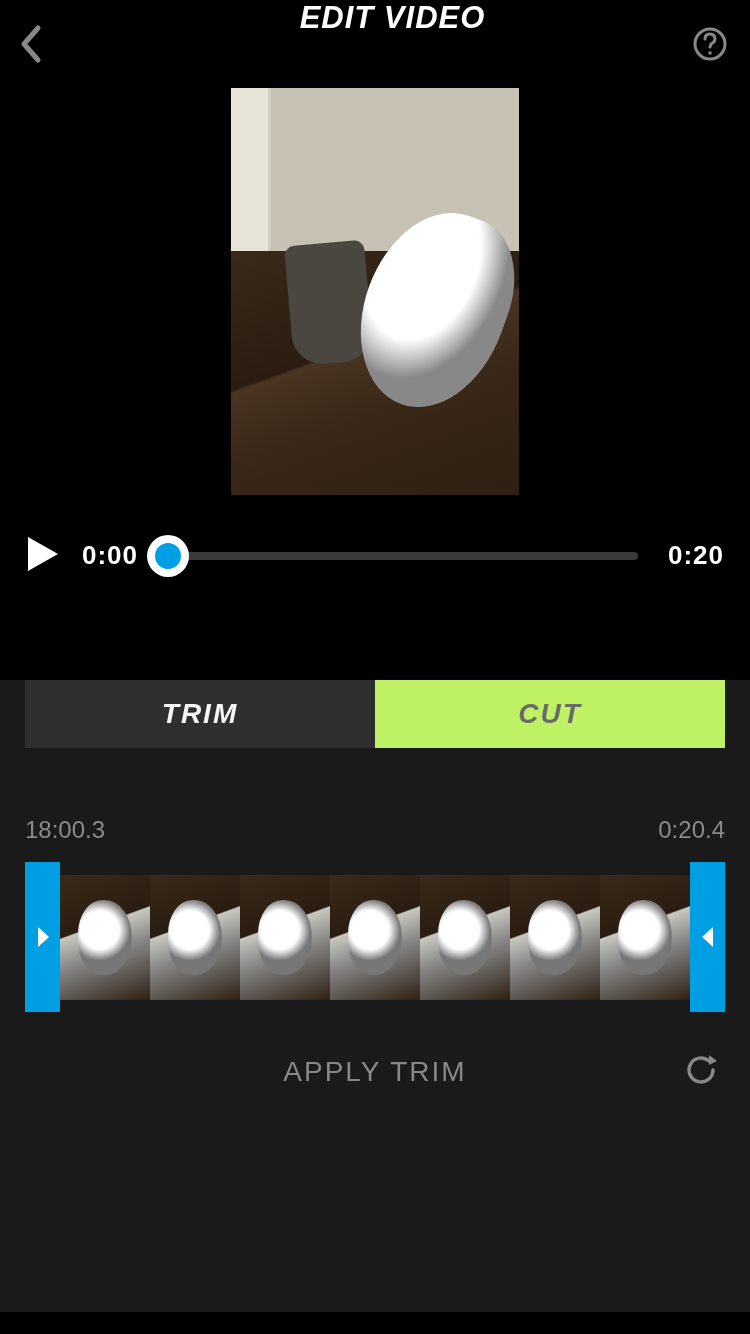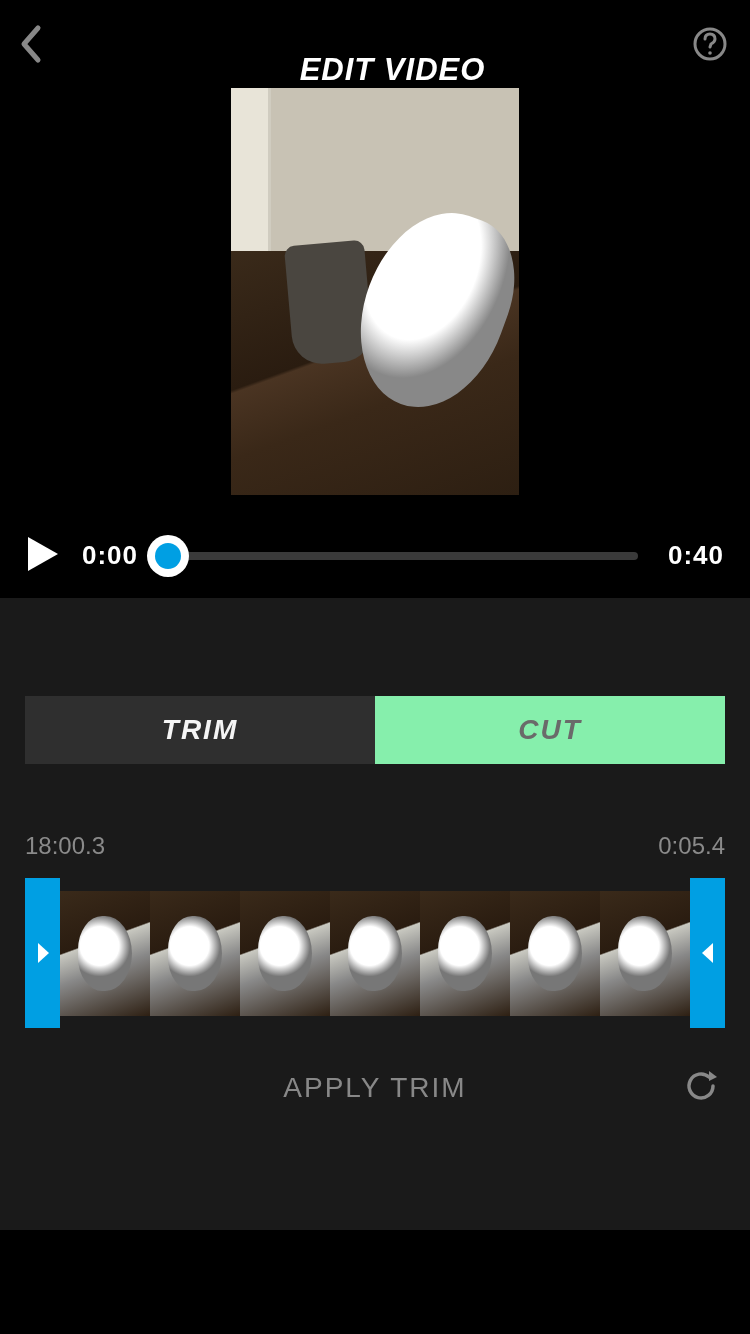--- a/index.html
+++ b/index.html
@@ -1,38 +1,38 @@
 <!DOCTYPE html>
 <html><head>
 <meta charset="utf-8">
 <style>
   * { margin: 0; padding: 0; box-sizing: border-box; }
   html, body { width: 750px; height: 1334px; background: #000; font-family: -apple-system, Helvetica, Arial, sans-serif; color: #fff; overflow: hidden; }
-  .header { height: 88px; display: flex; align-items: flex-end; justify-content: center; position: relative; padding-left: 35px; }
+  .header { height: 88px; display: flex; align-items: flex-start; justify-content: center; position: relative; padding-left: 35px; }
   .back-btn { position: absolute; left: 18px; top: 24px; }
   .help-btn { position: absolute; right: 22px; top: 26px; }
   .title { font-size: 31px; font-weight: 800; letter-spacing: 1px; font-style: italic; }
   .preview-area { height: 425px; display: flex; align-items: flex-start; justify-content: center; }
   .video-thumb { width: 288px; height: 407px; background: #3a3228; position: relative; overflow: hidden; }
   .floor { position:absolute; bottom:0; left:0; right:0; height:60%; background:linear-gradient(160deg,#3a2a1a,#2a1c10 40%,#4a3422 41%,#3a2818 60%,#2d1f12); }
   .wall { position:absolute; top:0; left:0; right:0; height:40%; background:#c8c2b4; }
   .door { position:absolute; top:0; left:0; width:40px; height:40%; background:#e8e4d8; border-right:3px solid #d0ccc0;}
   .boot { position:absolute; top:38%; left:20%; width:80px; height:120px; background:#4a4640; border-radius:10px 10px 30px 30px; transform:rotate(-5deg);}
   .cat { position:absolute; top:30%; right:5%; width:140px; height:200px; background:radial-gradient(ellipse at 30% 30%, #fff 40%, #888 60%); border-radius:50% 40% 50% 50%; transform:rotate(20deg);}
   .playbar { height: 85px; display: flex; align-items: center; padding: 0 26px; gap: 22px; font-weight: bold; }
   .time { font-size: 26px; color: #fff; letter-spacing: 1px; min-width: 64px; }
   .time-right { text-align: right; }
   .scrubber { flex: 1; height: 8px; background: #3a3a3a; border-radius: 4px; position: relative; }
   .scrub-handle { position: absolute; left: 0; top: 50%; width: 42px; height: 42px; border-radius: 50%; background: #fff; transform: translate(-50%,-50%); display:flex; align-items:center; justify-content:center;}
   .scrub-inner { width: 26px; height: 26px; border-radius:50%; background: #009fe3; }
-  .edit-panel { background: #1a1a1a; height: 632px; padding: 16px 25px; }
+  .edit-panel { background: #1a1a1a; height: 632px; padding: 0 25px; }
   .tabs { display: flex; margin-top: 82px; height: 68px; }
   .tab { flex: 1; display: flex; align-items: center; justify-content: center; font-size: 28px; font-weight: 700; letter-spacing: 2px; font-style: italic; cursor: pointer; }
   .tab-active { background: #2f2f2f; color: #f5f5f5; }
-  .tab-inactive { background: #86efac; color: #6a6a6a; font-style: italic; }
+  .tab-inactive { background: #bef264; color: #6a6a6a; font-style: italic; }
   .trim-labels { display: flex; justify-content: space-between; margin-top: 68px; font-size: 24px; color: #8a8a8a; }
   .filmstrip-wrap { margin-top: 18px; height: 150px; display: flex; align-items: center; }
   .trim-handle { width: 35px; height: 150px; background: #009fe3; display:flex; align-items:center; justify-content:center; cursor:pointer; }
   .filmstrip { flex: 1; height: 125px; display: flex; }
   .frame { flex:1; background: linear-gradient(160deg,#3a2a1a,#2a1c10 40%,#c8c8c0 41%,#888 60%,#2d1f12); position:relative; overflow:hidden; }
   .frame .mini-cat{ position:absolute; top:20%; left:20%; width:60%; height:60%; background:radial-gradient(circle at 40% 40%, #fff 35%, #777 55%); border-radius:45% 50% 50% 45%; }
   .apply-row { display: flex; align-items:center; justify-content:center; margin-top: 44px; position:relative; }
   .apply-label { font-size: 28px; letter-spacing: 2px; color: #888; font-weight: 500; }
   .reset-btn { position:absolute; right: 4px; }
   .toolbar { height: 108px; background: #000; display: flex; align-items: center; justify-content: space-around; padding: 0 20px; }
@@ -71,32 +71,32 @@
     <svg width="34" height="38" viewBox="0 0 34 38">
         <polygon points="2,2 32,19 2,36" fill="#fff"></polygon>
       </svg>
   </div>
   <div class="time">0:00</div>
   <div class="scrubber">
     <div class="scrub-handle">
         <div class="scrub-inner"></div>
       </div>
   </div>
-  <div class="time time-right">0:40</div>
+  <div class="time time-right">0:20</div>
 </div>
 
 <div class="edit-panel">
   <div class="tabs">
     <div class="tab tab-active">TRIM</div>
     <div class="tab tab-inactive">CUT</div>
   </div>
 
   <div class="trim-labels">
     <span>18:00.3</span>
-    <span>0:05.4</span>
+    <span>0:20.4</span>
   </div>
 
   <div class="filmstrip-wrap">
     <div class="trim-handle">
       <svg width="16" height="26" viewBox="0 0 16 26">
           <polygon points="3,3 14,13 3,23" fill="#fff"></polygon>
         </svg>
     </div>
     <div class="filmstrip">
       <div class="frame">

